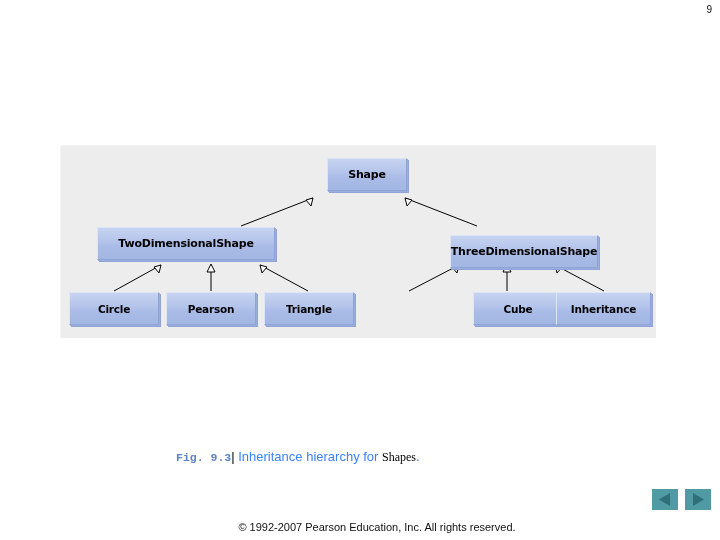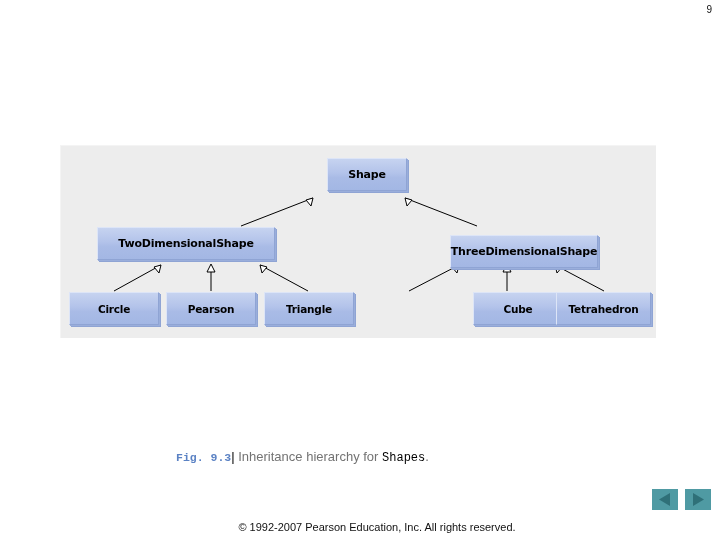--- a/index.html
+++ b/index.html
@@ -87,24 +87,24 @@
     color: #5b82c4;
   }
   #caption .bar {
     font-family: "Liberation Sans", sans-serif;
     font-size: 13px;
     color: #000000;
   }
   #caption .cap-text {
     font-family: "Liberation Sans", sans-serif;
     font-size: 13px;
-    color: #737373;
+    color: #3b82f6;
   }
   #caption .code {
-    font-family: Liberation Mono, monospace;
+    font-family: Liberation Serif, serif;
     font-size: 12px;
     color: #000000;
   }
 
   
   #nav-buttons {
     position: absolute;
     left: 652px;
     top: 489px;
     width: 62px;
@@ -203,21 +203,21 @@
   <div class="uml-box small" style="left:203px; top:146px; width:90px; height:33px;">
     <span>Triangle</span>
   </div>
 
 
   <div class="uml-box small" style="left:400px; top:146px; width:90px; height:33px;margin-left:12px;">
     <span>Cube</span>
   </div>
 
   <div class="uml-box small" style="left:495px; top:146px; width:95px; height:33px;">
-    <span>Tetrahedron</span>
+    <span>Inheritance</span>
   </div>
 
 </div>
 
 <div id="caption"><span class="fig-label">Fig. 9.3</span><span class="bar">|</span> <span class="cap-text">Inheritance hierarchy for</span> <span class="code">Shapes</span><span class="cap-text">.</span></div>
 
 <div id="nav-buttons">
   <button class="nav-btn" id="nav-prev" title="Previous slide">
     <svg width="26" height="21" viewBox="0 0 26 21">
       <polygon points="18,4 18,17 7,10.5" fill="#2f7078"></polygon>

